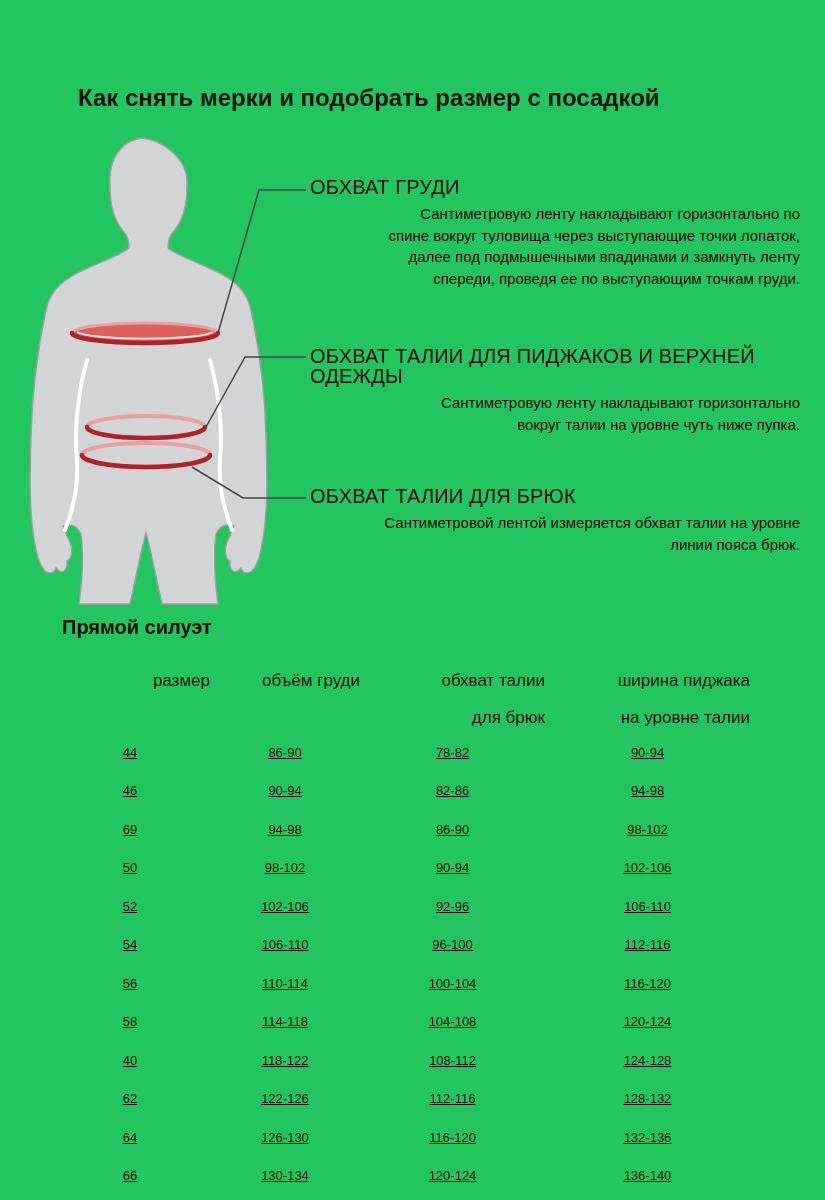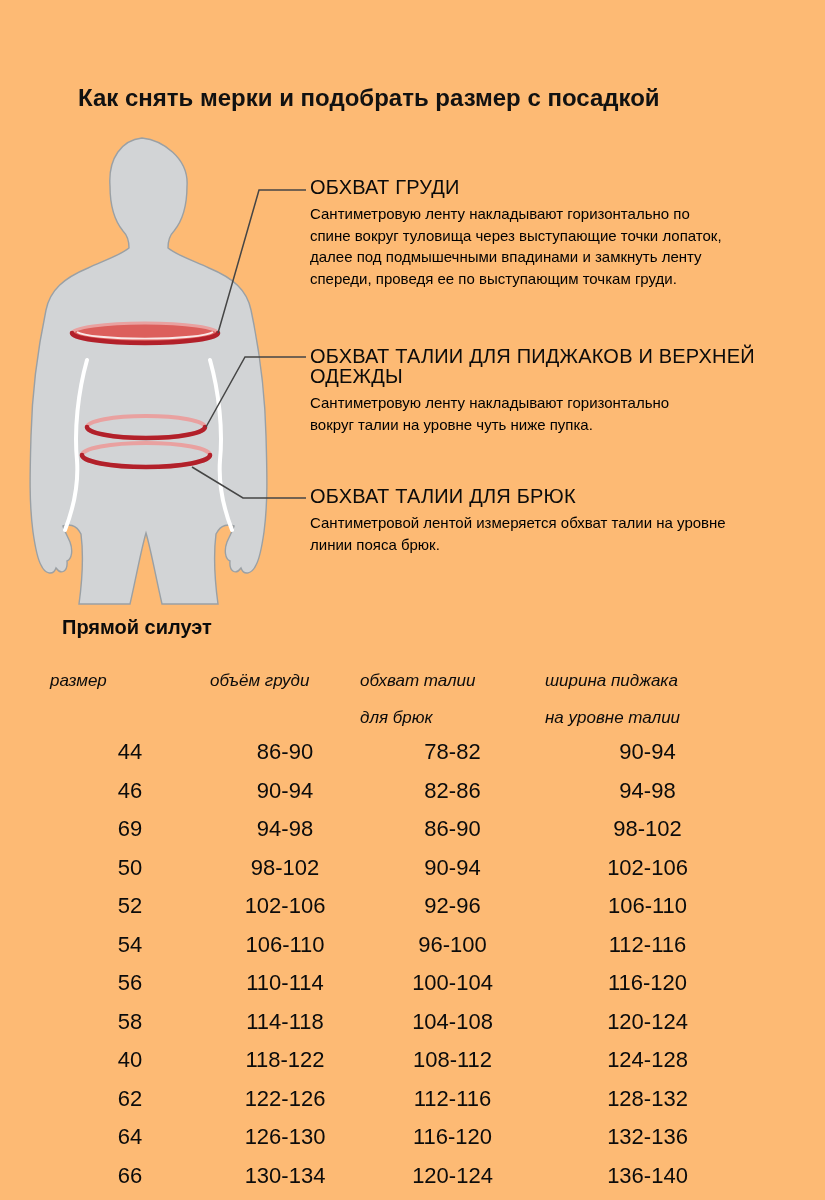--- a/index.html
+++ b/index.html
@@ -1,51 +1,51 @@
 <!DOCTYPE html>
 <html><head>
 <meta charset="utf-8">
 <style>
   html,body{margin:0;padding:0;background:#fff;}
   .canvas{
-    position:relative;width:825px;height:1200px;background:#fdba74;
+    position:relative;width:825px;height:1200px;background:#22c55e;
     font-family:"Liberation Sans","DejaVu Sans",sans-serif;color:#111;
     overflow:hidden;
   }
   .page-title{
     position:absolute;left:78px;top:84px;width:700px;
     font-size:24px;font-weight:bold;color:#111;white-space:nowrap;
   }
   .figure-svg{position:absolute;left:0;top:130px;}
   .sil{fill:#d2d4d6;stroke:#9aa0a5;stroke-width:1.4;}
   .gap-line{fill:none;stroke:#ffffff;stroke-width:4;stroke-linecap:round;}
   .ring-light{fill:none;stroke:#e9a1a0;stroke-width:4;}
   .ring-dark{fill:none;stroke:#b2202a;stroke-width:4.6;stroke-linecap:round;}
   .ring-highlight{fill:none;stroke:#ffffff;stroke-width:1.8;opacity:.85;}
   .chest-fill{fill:#dc5f5c;stroke:#e9a1a0;stroke-width:3;}
   .leader{fill:none;stroke:#454545;stroke-width:1.5;}
   .measure-label{position:absolute;left:310px;width:490px;}
   .measure-heading{font-size:20px;line-height:20px;color:#0b0b0b;letter-spacing:.2px;}
-  .measure-body{margin-top:6px;font-size:15px;line-height:21.5px;color:#000;white-space:pre-line;}
+  .measure-body{margin-top:6px;font-size:15px;line-height:21.5px;color:#000;white-space:pre-line;text-align:right;}
   .pos-1{top:177px;}
   .pos-2{top:346px;}
   .pos-3{top:486px;}
   .table-title{
     position:absolute;left:62px;top:616px;width:700px;text-align:left;
     font-size:20px;font-weight:bold;color:#0b0b0b;
   }
   .thead,.tr{
     display:grid;grid-template-columns:160px 150px 185px 205px;
   }
   .thead{position:absolute;left:50px;top:662px;width:700px;}
-  .th{text-align:left;font-size:17px;color:#0b0b0b;font-style:italic;}
+  .th{text-align:right;font-size:17px;color:#0b0b0b;}
   .th-line{height:37px;line-height:37px;}
   .tbody{position:absolute;left:50px;top:733px;width:700px;}
   .tr{height:38.5px;}
-  .td{display:flex;align-items:center;justify-content:center;font-size:22px;color:#0b0b0b;}
+  .td{display:flex;align-items:center;justify-content:center;font-size:13px;color:#0b0b0b;text-decoration:underline;}
 </style>
 </head>
 <body>
 
 <div class="canvas">
 
   <div class="page-title">Как снять мерки и подобрать размер с посадкой</div>
 
   <svg class="figure-svg" width="320" height="480" viewBox="0 0 320 480" aria-hidden="true">
 

